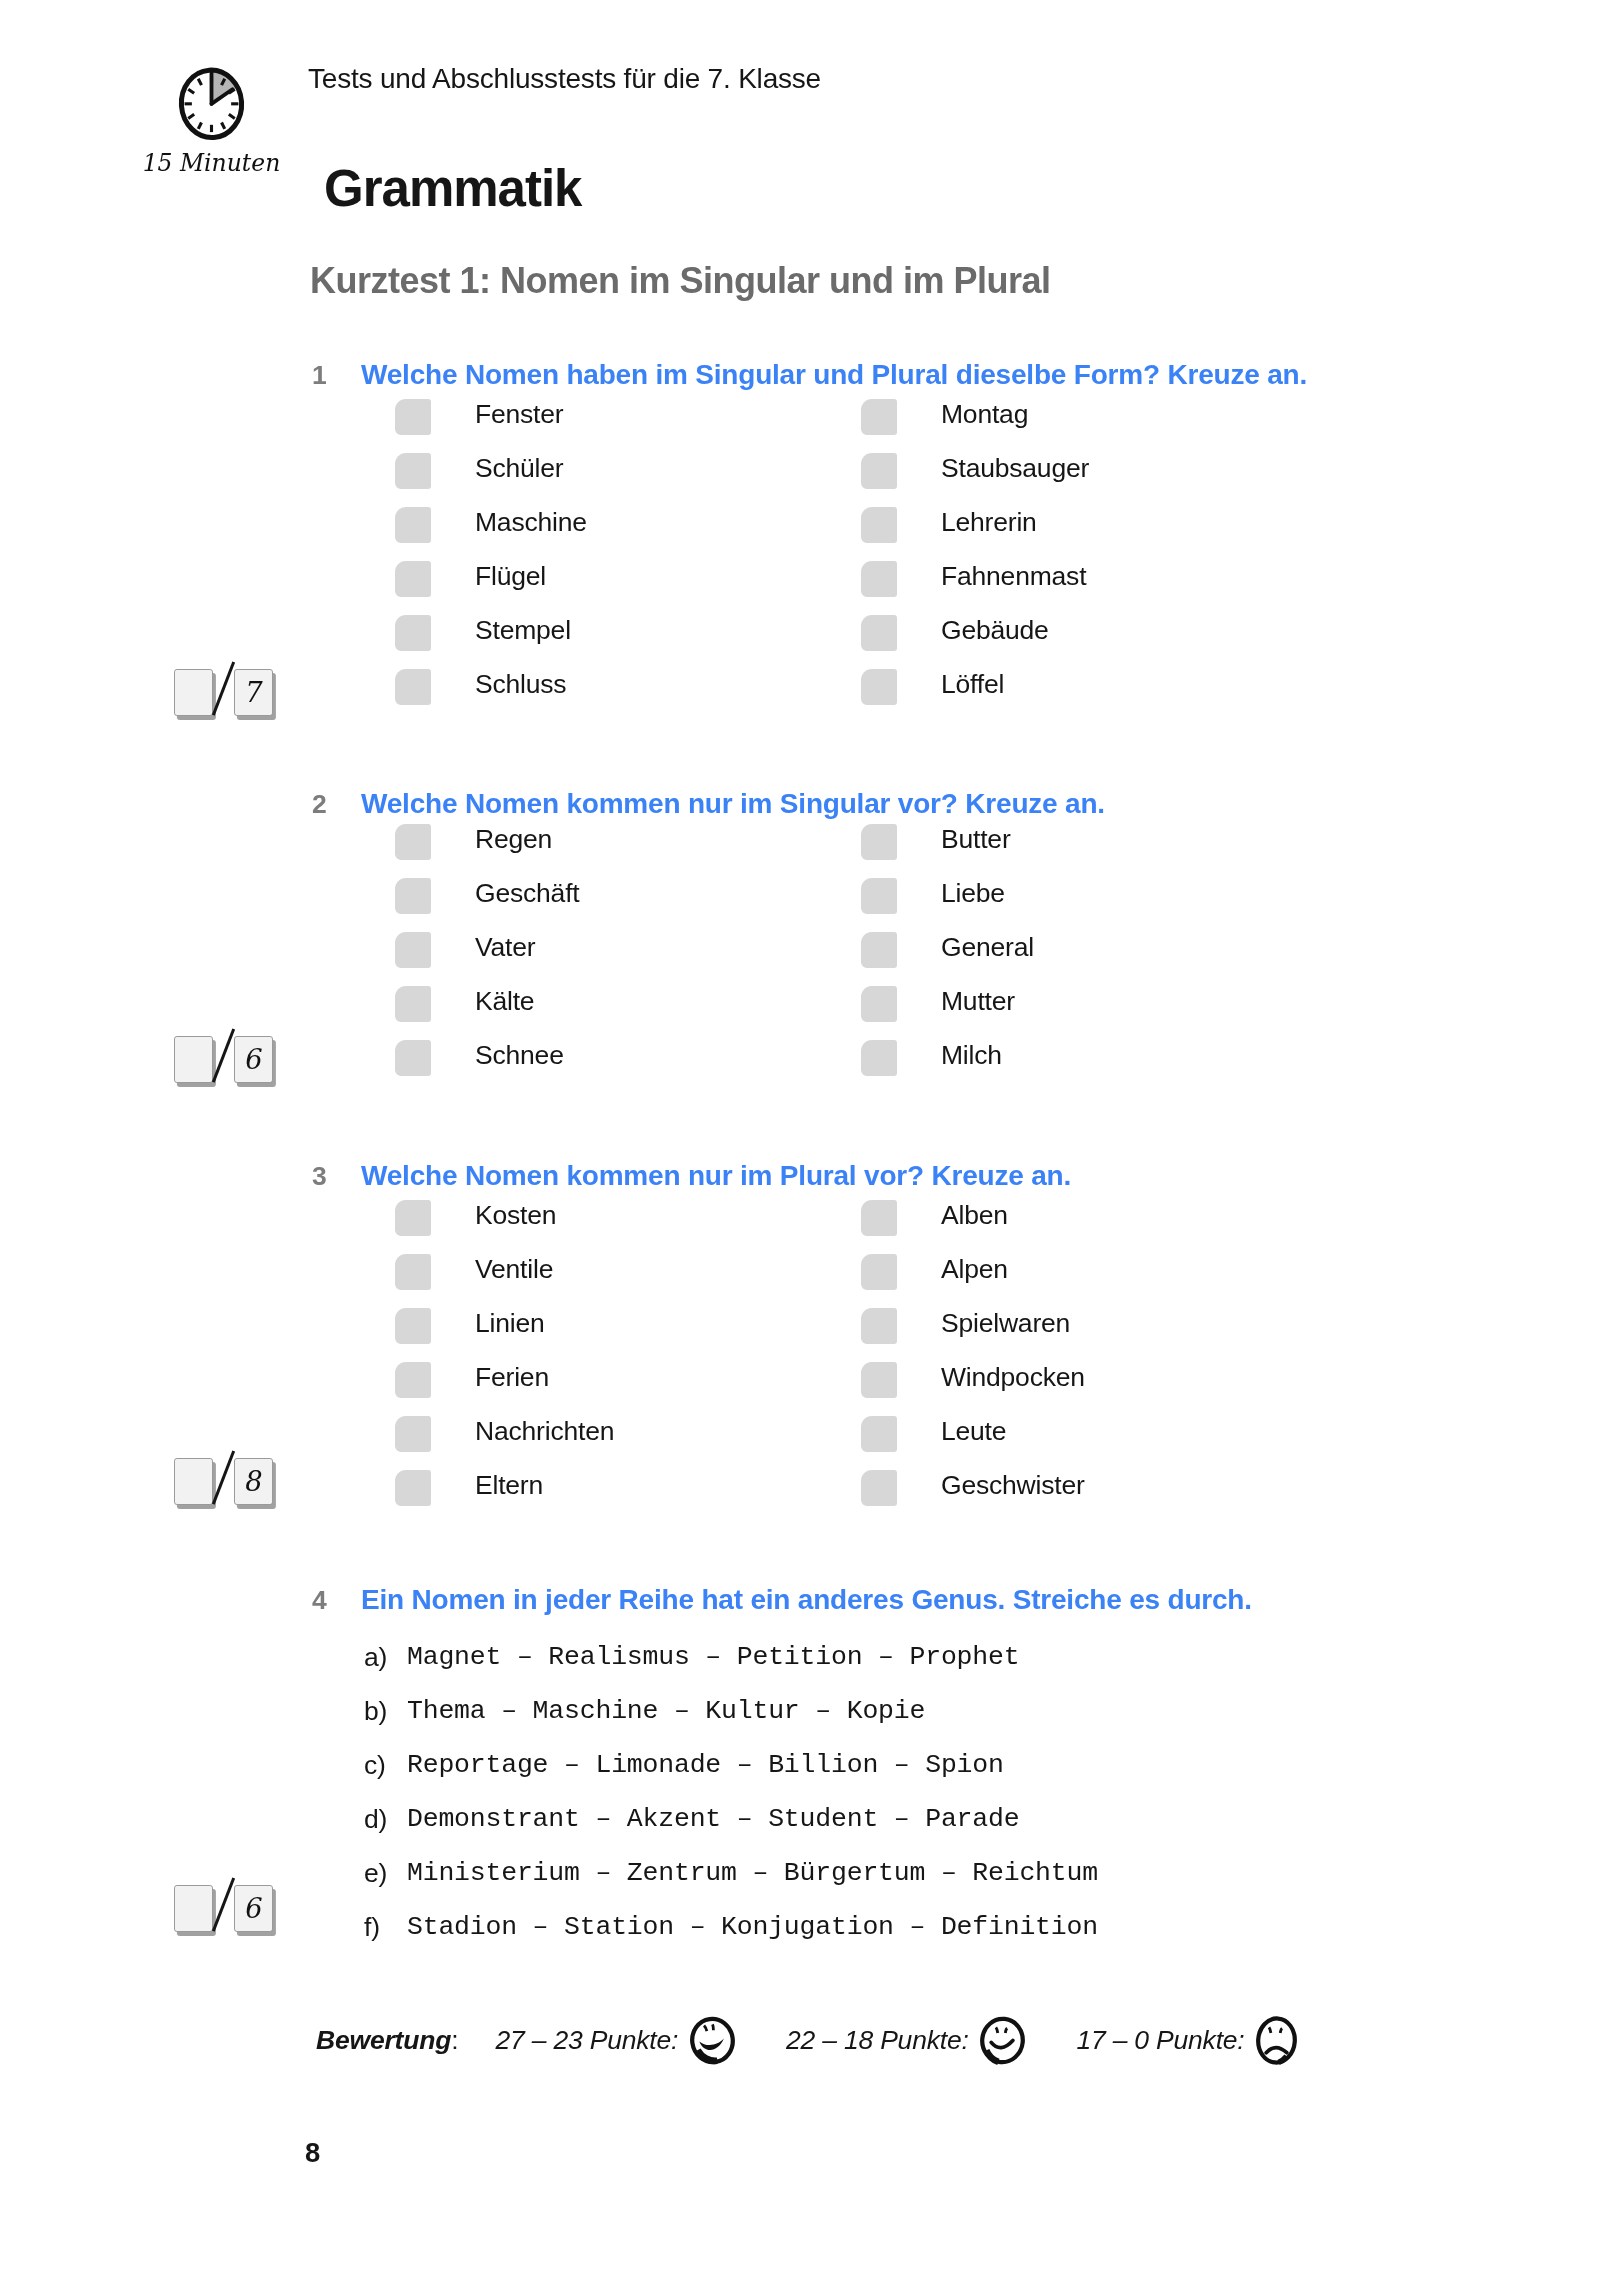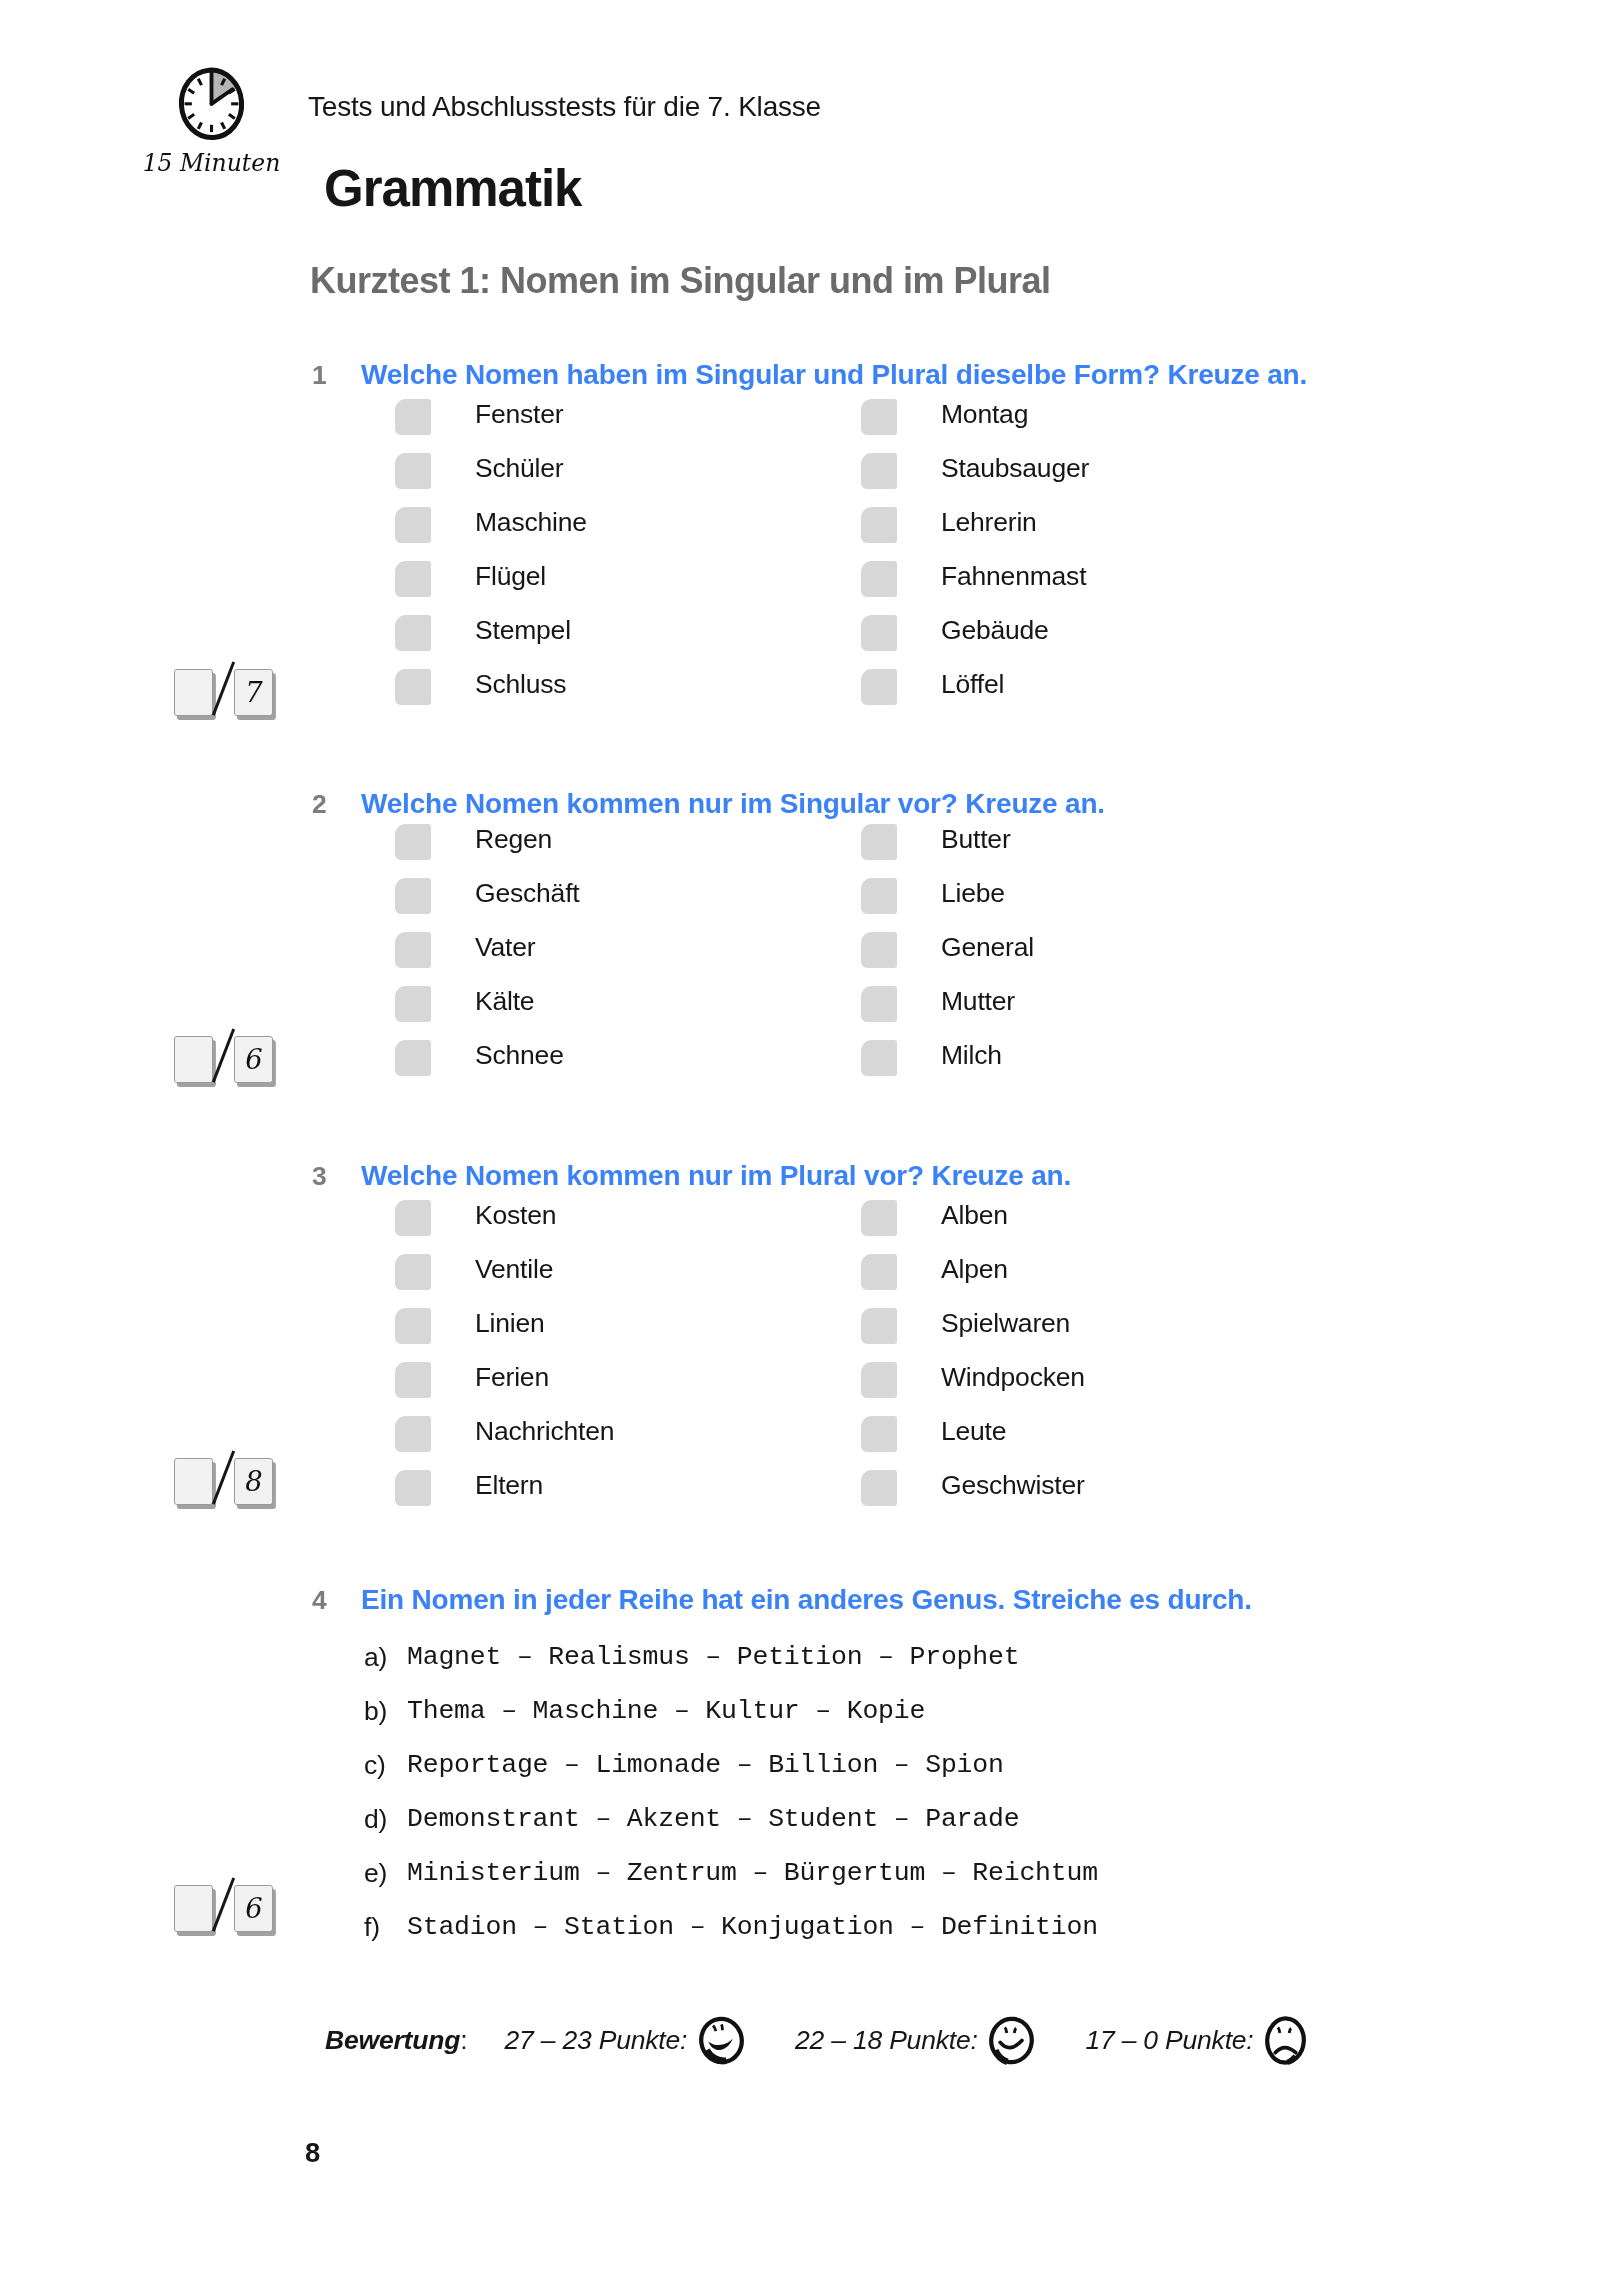--- a/index.html
+++ b/index.html
@@ -6,21 +6,21 @@
   .page{position:relative;width:1621px;height:2293px;background:#ffffff;overflow:hidden;
         font-family:"Liberation Sans",sans-serif;color:#161616;}
 
   
   .clockbox{position:absolute;left:138px;top:57px;width:147px;text-align:center;}
   .clockbox svg{display:block;margin:0 auto;}
   .duration{font-family:"DejaVu Serif",serif;font-style:italic;font-size:23.5px;color:#111;
             margin-top:2px;white-space:nowrap;}
 
   
-  .runninghead{position:absolute;left:308px;top:63px;font-size:28px;letter-spacing:-0.2px;margin-top:28px;}
+  .runninghead{position:absolute;left:308px;top:63px;font-size:28px;letter-spacing:-0.2px;}
   .maintitle{position:absolute;left:324px;top:163px;font-size:51px;font-weight:bold;
              letter-spacing:-1px;line-height:1;}
   .subtitle{position:absolute;left:310px;top:263px;font-size:36px;font-weight:bold;
             color:#6b6b6b;letter-spacing:-0.5px;line-height:1;}
 
   
   .qhead{position:absolute;left:312px;display:flex;align-items:baseline;}
   .qnum{flex:none;width:49px;font-size:26.5px;font-weight:bold;color:#7d7d7d;}
   .qprompt{font-size:28px;font-weight:bold;color:#3b82f6;letter-spacing:-0.2px;white-space:nowrap;}
 
@@ -39,21 +39,21 @@
   
   .score{position:absolute;left:174px;display:flex;align-items:center;}
   .score-box{width:37px;height:45px;background:#f2f2f2;border:1.5px solid #9a9a9a;
              border-radius:2.9px;box-shadow:2.9px 3.9px 0 rgba(110,110,110,.65);}
   .score-max{display:flex;align-items:center;justify-content:center;
              font-family:"DejaVu Serif",serif;font-style:italic;font-size:27.4px;color:#111;}
   .score-slash{width:2.9px;height:57px;background:#161616;transform:rotate(21deg);
                margin:-7.8px 9.8px 0 8.8px;}
 
   
-  .rating{position:absolute;left:325px;top:2013px;display:flex;align-items:center;height:55px;text-align:center;}
+  .rating{position:absolute;left:316px;top:2013px;display:flex;align-items:center;height:55px;text-align:center;}
   .rating-label{font-size:26.5px;font-weight:bold;font-style:italic;letter-spacing:-0.2px;}
   .rating-colon{font-size:26.5px;margin-right:37px;}
   .tier{display:flex;align-items:center;margin-right:49px;}
   .tier-text{font-size:26.5px;letter-spacing:-0.2px;margin-right:9.8px;white-space:nowrap;font-style:italic;}
   .tier svg{display:block;}
 
   .pagenum{position:absolute;left:305px;top:2137px;font-size:27.4px;font-weight:bold;}
 </style>
 </head>
 <body>

